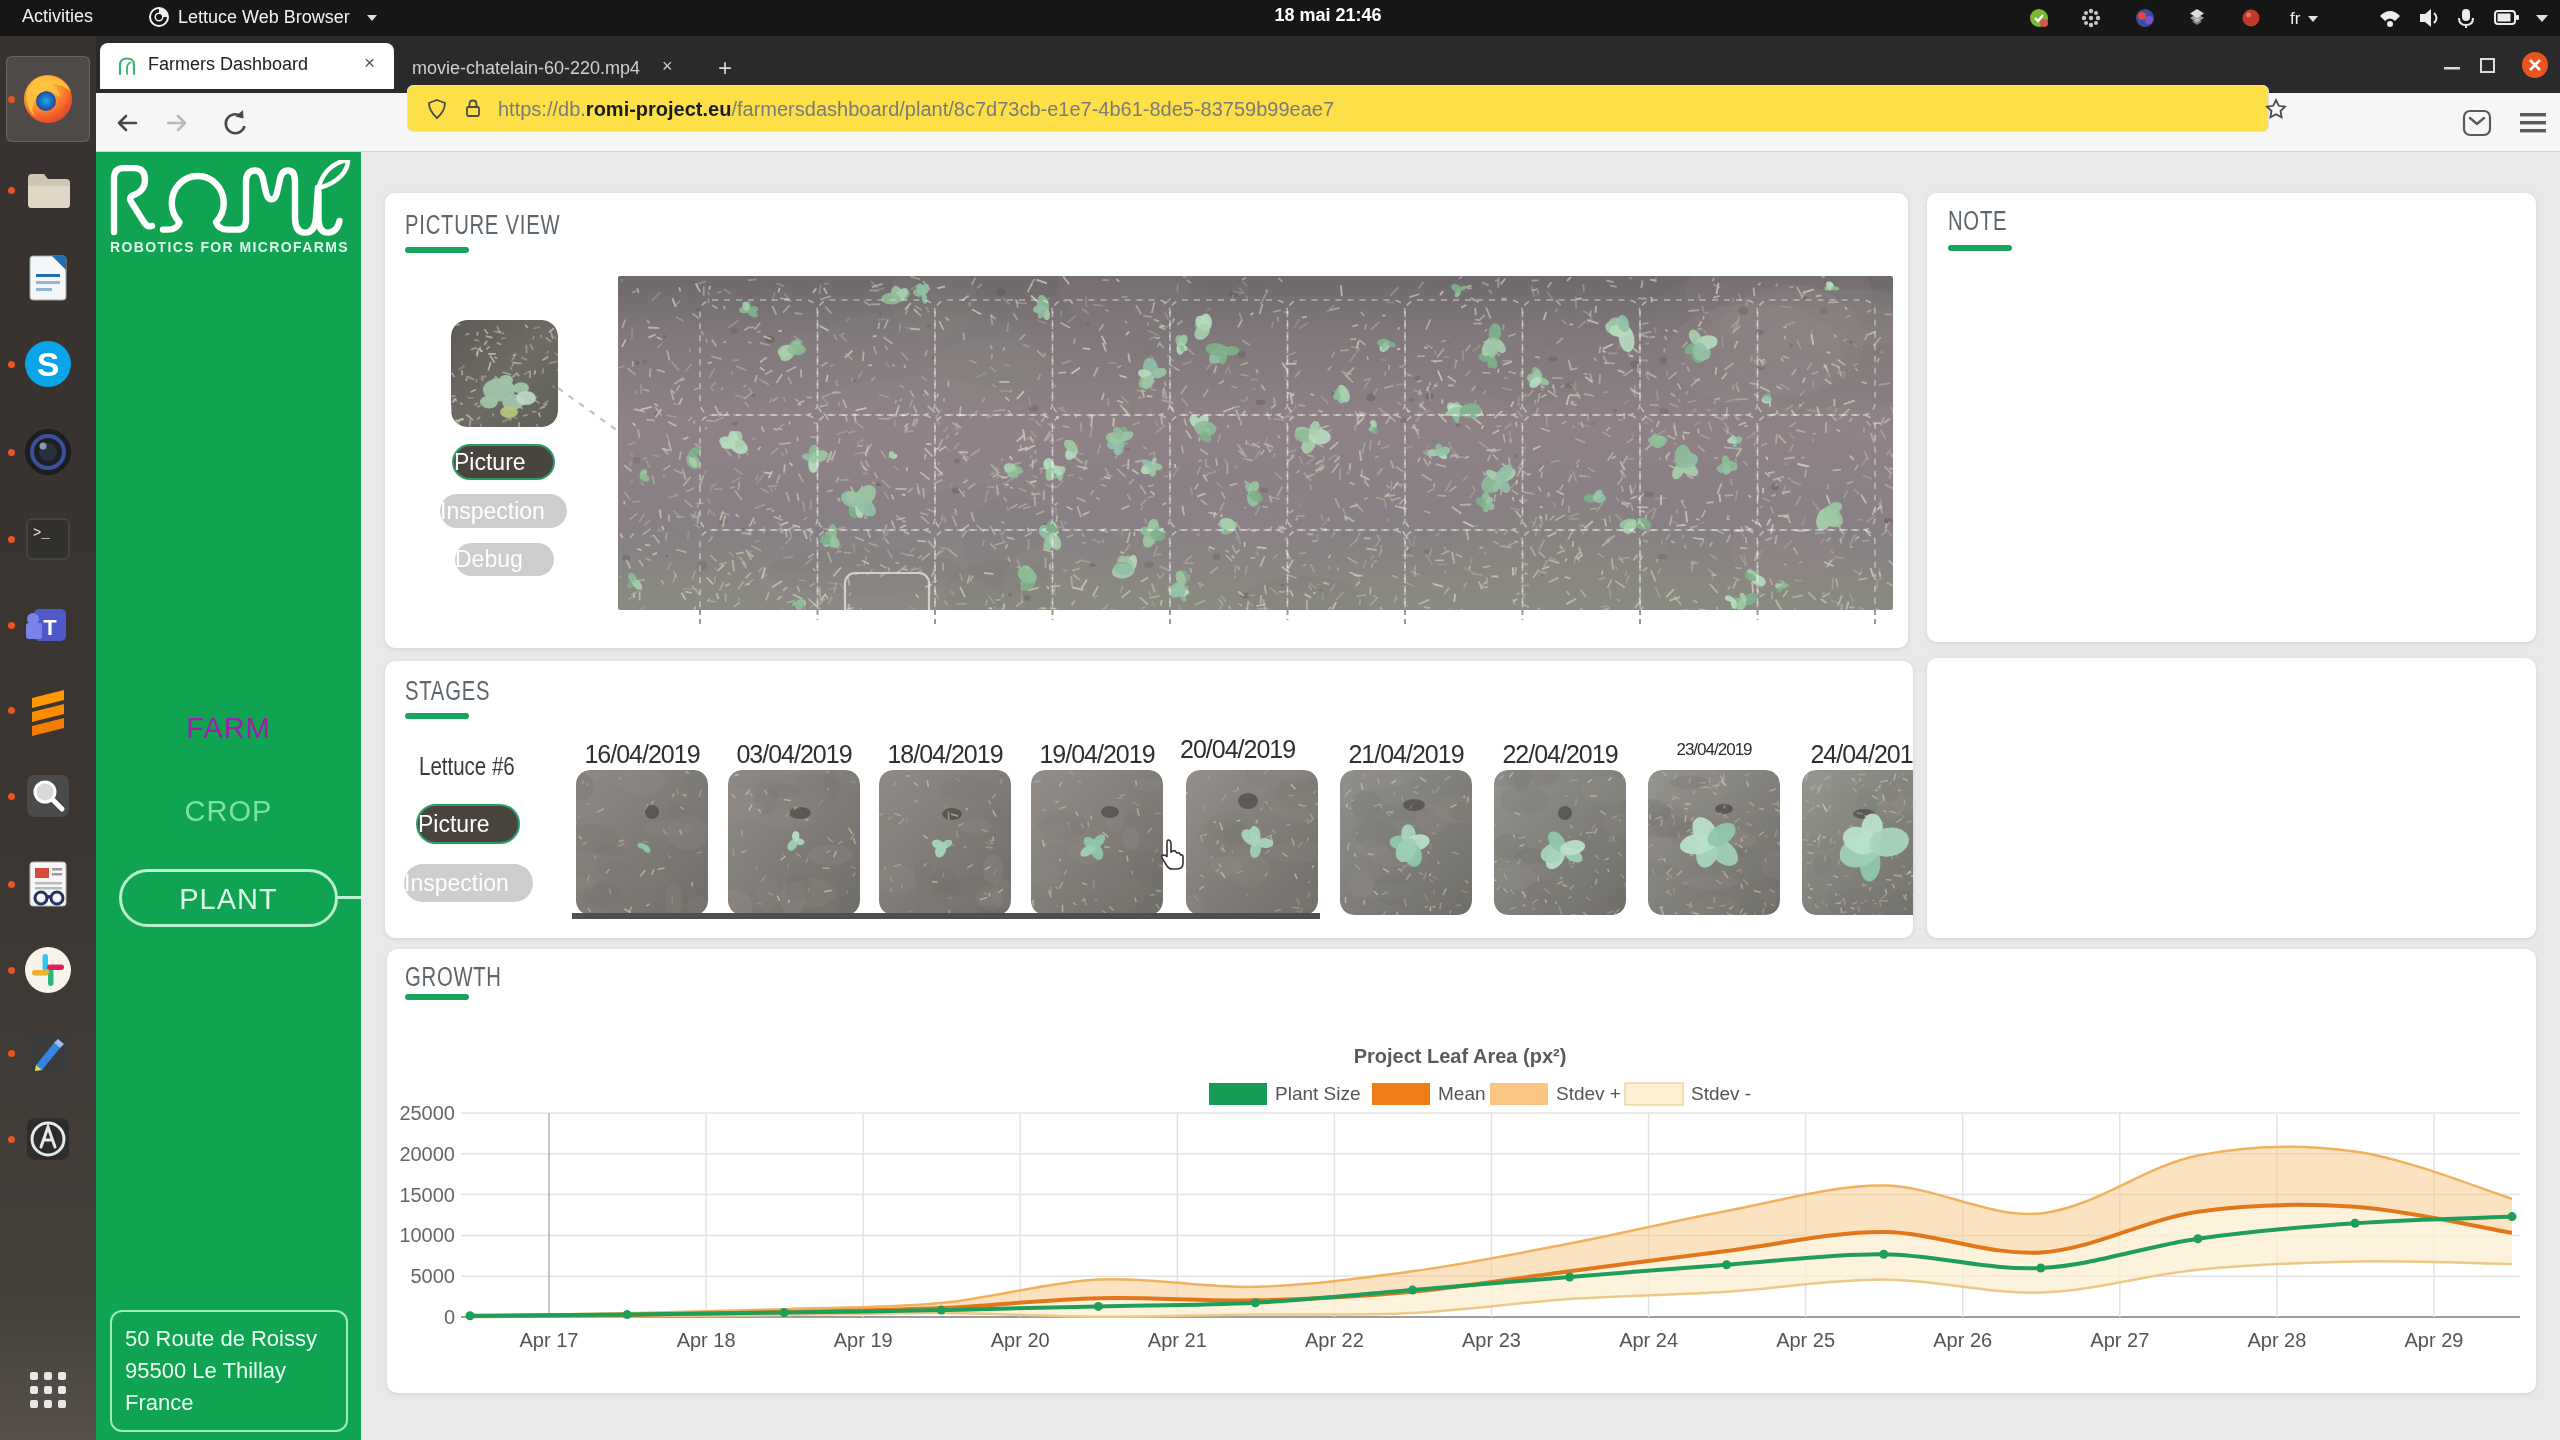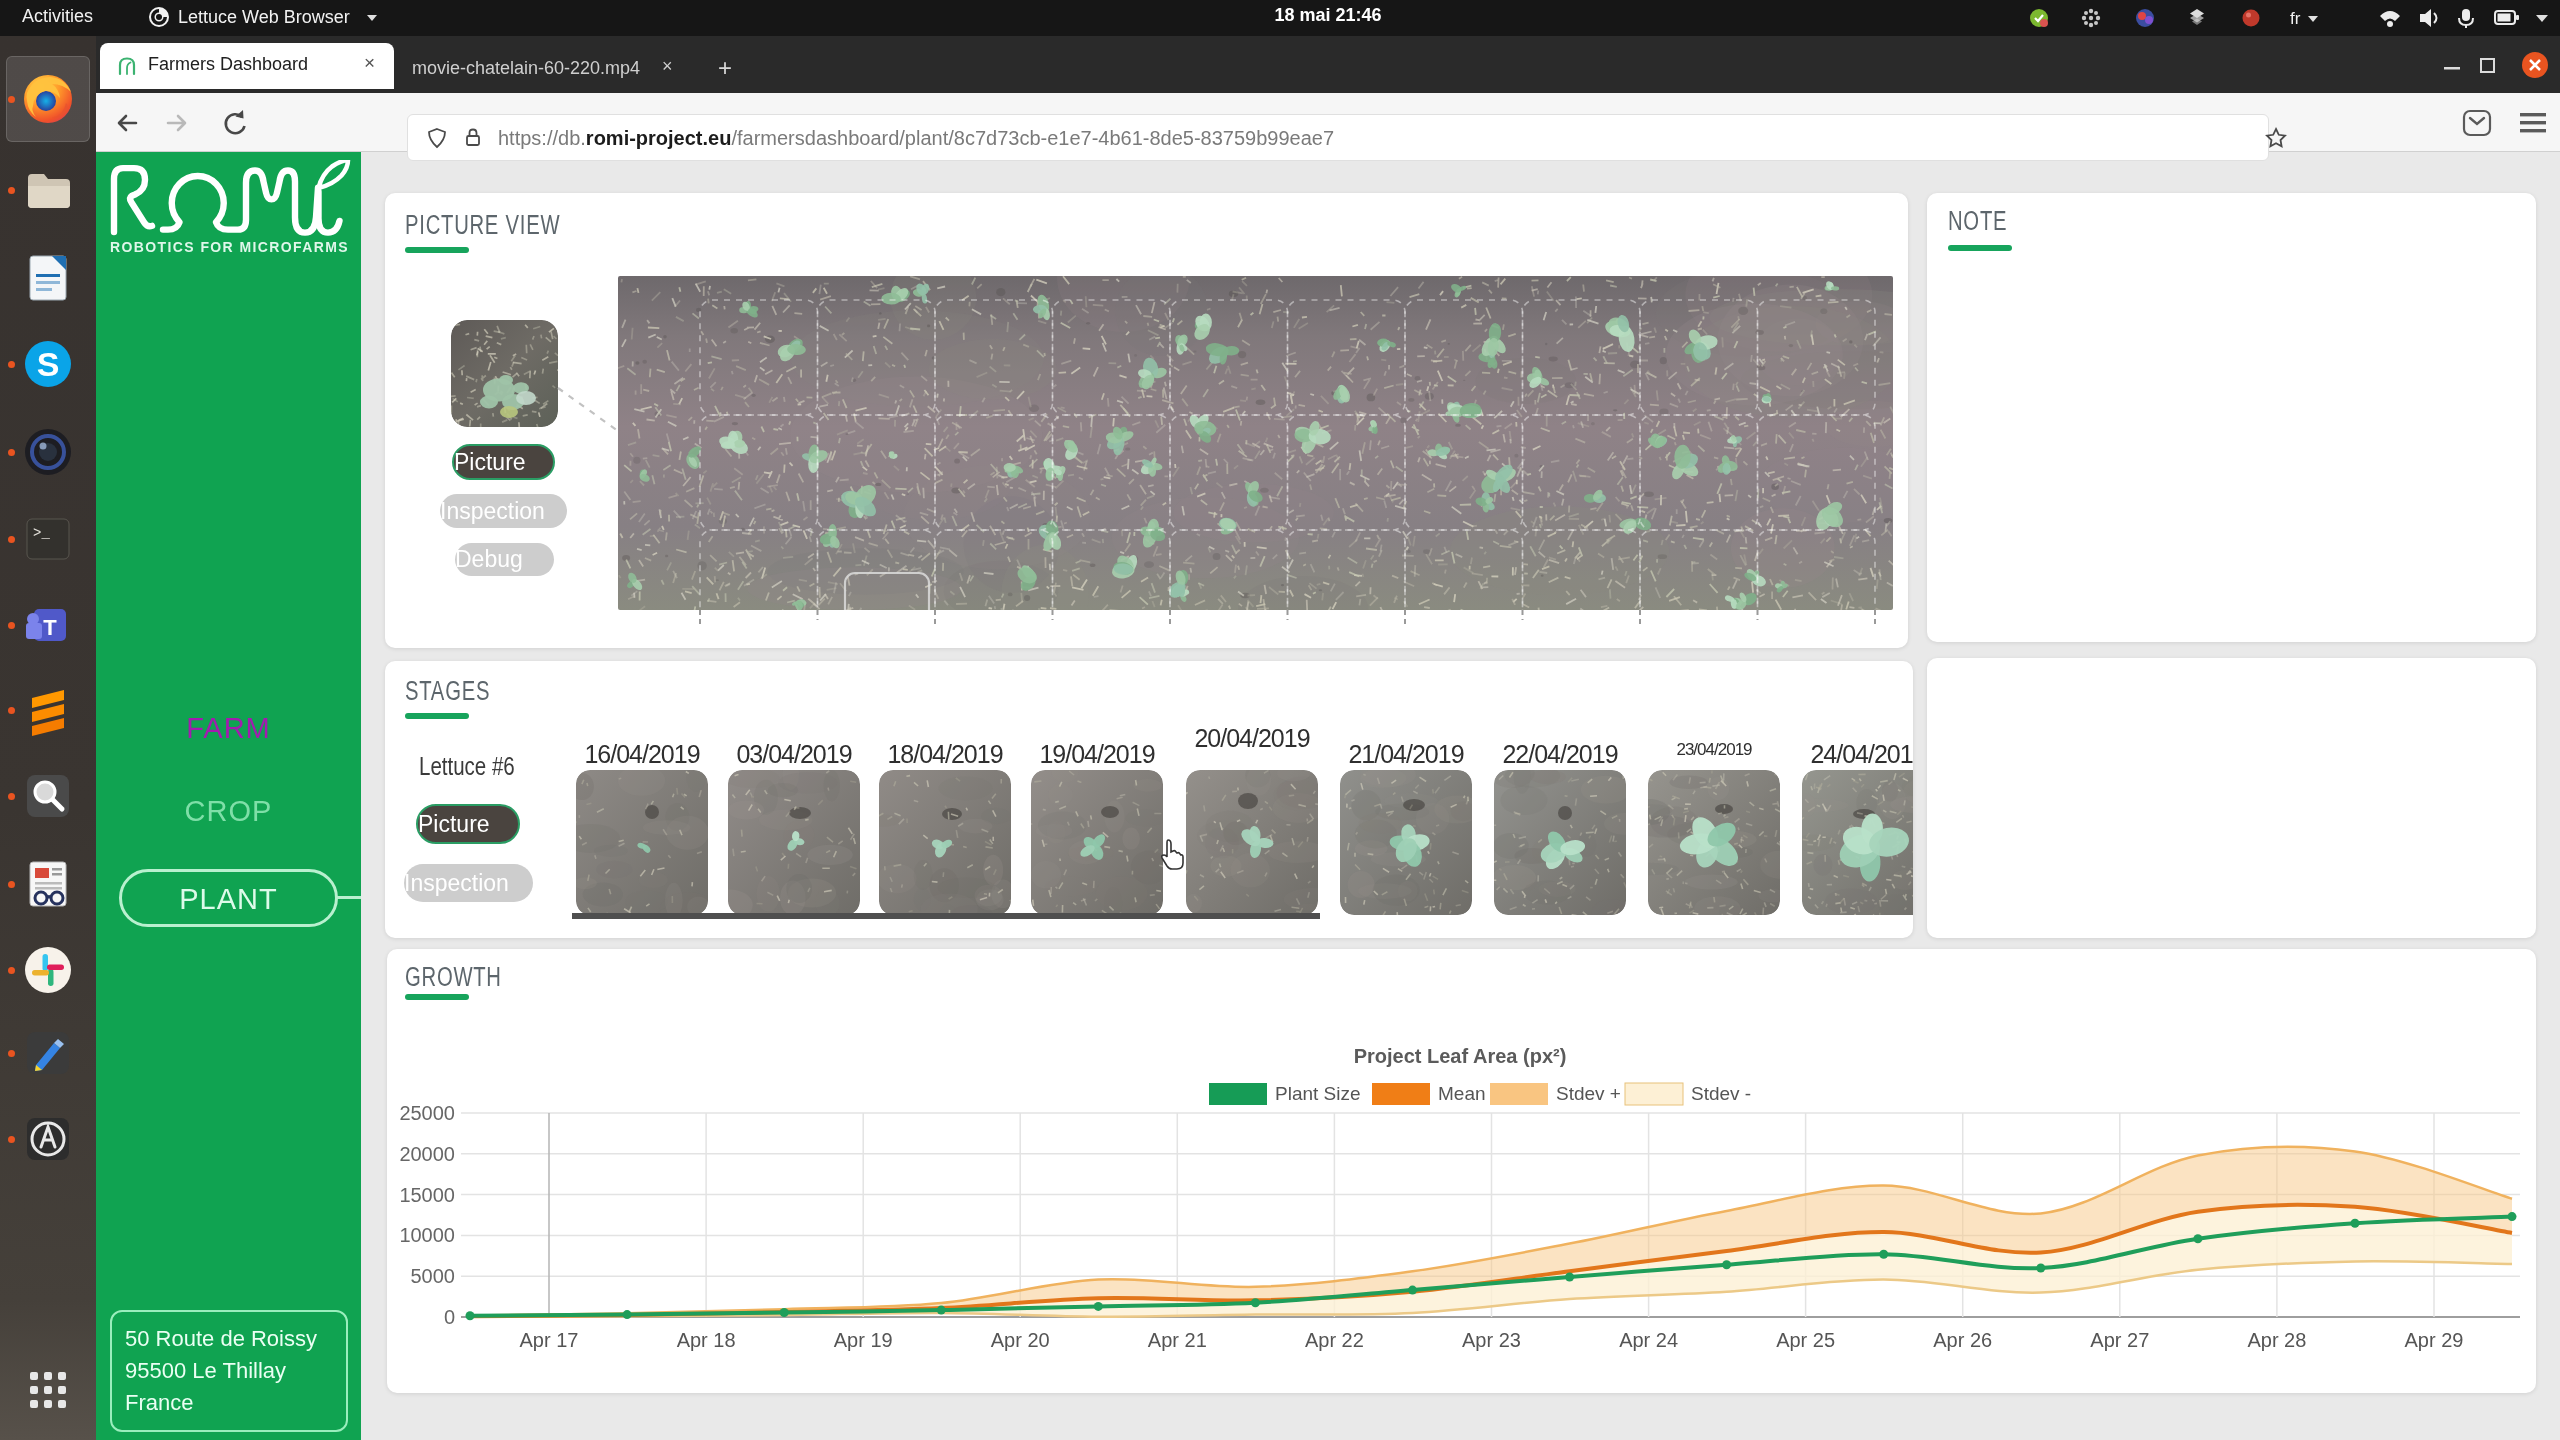--- a/index.html
+++ b/index.html
@@ -208,21 +208,21 @@
 <circle cx="111" cy="15" r="13" fill="#e95420"></circle>
 <path d="M106 10 L116 20 M116 10 L106 20" stroke="#fff" stroke-width="2.5"></path>
   </svg>
 <div class="abs" style="left:96px;top:93px;width:2464px;height:59px;background:#f6f6f6;border-bottom:1px solid #d0d0d0"></div>
 <svg class="abs" style="left:110px;top:105px" width="150" height="36" viewBox="0 0 150 36">
 <path d="M10 18 L26 18 M16 11 L9 18 L16 25" stroke="#484848" stroke-width="2.6" fill="none" stroke-linecap="round" stroke-linejoin="round"></path>
 <path d="M58 18 L74 18 M68 11 L75 18 L68 25" stroke="#b9b9b9" stroke-width="2.6" fill="none" stroke-linecap="round" stroke-linejoin="round"></path>
 <path d="M132 12 A9.5 9.5 0 1 0 134.5 21" stroke="#484848" stroke-width="2.6" fill="none"></path>
 <path d="M133 5 L133.5 13.5 L125.5 11.5 Z" fill="#484848"></path>
 </svg>
-<div class="abs" style="left:407px;top:114px;width:1862px;height:47px;background:#ffffff;border-radius:6px;border:1px solid #e0e0e0">
+<div class="abs" style="left:407px;top:85px;width:1862px;height:47px;background:#fde047;border-radius:6px;border:1px solid #e0e0e0">
 <svg class="abs" style="left:18px;top:12px" width="22" height="22" viewBox="0 0 22 22" fill="none" stroke="#4a4a4a" stroke-width="1.8">
       <path d="M11 2 L19 5 Q19 13 11 20 Q3 13 3 5 Z"></path>
     </svg>
 <svg class="abs" style="left:54px;top:11px" width="22" height="22" viewBox="0 0 22 22" fill="none" stroke="#4a4a4a" stroke-width="1.8">
       <rect x="5" y="10" width="12" height="9" rx="1.5"></rect>
       <path d="M7.5 10 L7.5 7 Q7.5 3.5 11 3.5 Q14.5 3.5 14.5 7 L14.5 10"></path>
     </svg>
 <div class="abs" style="left:90px;top:12px;font-size:20px;color:#7a7a7a">https://db.<span style="color:#1c1c1c;font-weight:bold">romi-project.eu</span>/farmersdashboard/plant/8c7d73cb-e1e7-4b61-8de5-83759b99eae7</div>
 <svg class="abs" style="left:1856px;top:11px" width="24" height="24" viewBox="0 0 24 24" fill="none" stroke="#4a4a4a" stroke-width="1.8">
       <path d="M12 3 L14.8 8.8 L21 9.7 L16.5 14 L17.6 20.3 L12 17.3 L6.4 20.3 L7.5 14 L3 9.7 L9.2 8.8 Z"></path>
@@ -948,21 +948,21 @@
           <path d="M31.6 135l-0.2 7.4M125.3 120.5l4.7 0.7M28.9 88.5l0.3 2.5M73.3 76.6l5.8 1M51.3 112.9l4.8 1.8M30.8 11.9l-2.3 4.7M59.6 45.4l0.9 4.1M95.8 85.6l1.1 5.9M104.6 10l0.9 5.5M17.9 120l2 7.1M106.3 38.5l1.7 7.4M44.8 41.3l2.3 5" stroke="#cdc9b6" stroke-opacity="0.6" stroke-width="1.6" fill="none"></path>
           <path d="M130.4 43.5l-7.1 0M101.6 32.3l6.8 3.3M16.3 74.2l-2.6 0M38.1 1l5 4M130.7 87.7l6.2 0.2M123.8 124.7l-5 0.7M66.3 128.9l-2.3 2.1" stroke="#c2bfae" stroke-opacity="0.35" stroke-width="1.6" fill="none"></path>
           <path d="M11.3 69.8l2 7M71.8 62.4l5.4 4.8M1.7 129.7l0.8 6.1M63.9 78.8l1.5 2.3" stroke="#d8d4c2" stroke-opacity="0.6" stroke-width="1.6" fill="none"></path>
           <ellipse cx="59.1" cy="73.1" rx="7.3" ry="5.2" fill="#8fc7ab" opacity="0.95" transform="rotate(221.4 59.1 73.1)"></ellipse>
           <ellipse cx="67.8" cy="71.1" rx="7.9" ry="4.8" fill="#8fc7ab" opacity="0.95" transform="rotate(309.6 67.8 71.1)"></ellipse>
           <ellipse cx="65.9" cy="82" rx="8.3" ry="5.8" fill="#8fc7ab" opacity="0.95" transform="rotate(423.4 65.9 82)"></ellipse>
           <ellipse cx="56.5" cy="80.9" rx="8.1" ry="4.5" fill="#9ed0b5" opacity="0.95" transform="rotate(507.6 56.5 80.9)"></ellipse>
         </g>
       </svg>
     </div>
-    <div class="abs" style="left:795px;top:63px;width:144px;text-align:center;font-size:25px;color:#2f2f2f;letter-spacing:-1px">20/04/2019</div>
+    <div class="abs" style="left:795px;top:74px;width:144px;font-size:25px;color:#2f2f2f;letter-spacing:-1px">20/04/2019</div>
     <div class="abs" style="left:801px;top:109px;border-radius:14px;overflow:hidden">
       <svg width="132" height="145" viewBox="0 0 132 145" xmlns="http://www.w3.org/2000/svg" style="display:block">
         <defs>
           <clipPath id="sc4">
             <rect width="132" height="145" rx="14"></rect>
           </clipPath>
           <linearGradient id="sg4" x1="0" y1="0" x2="1" y2="1">
             <stop offset="0" stop-color="#94908b"></stop>
             <stop offset="1" stop-color="#6f6d68"></stop>
           </linearGradient>

